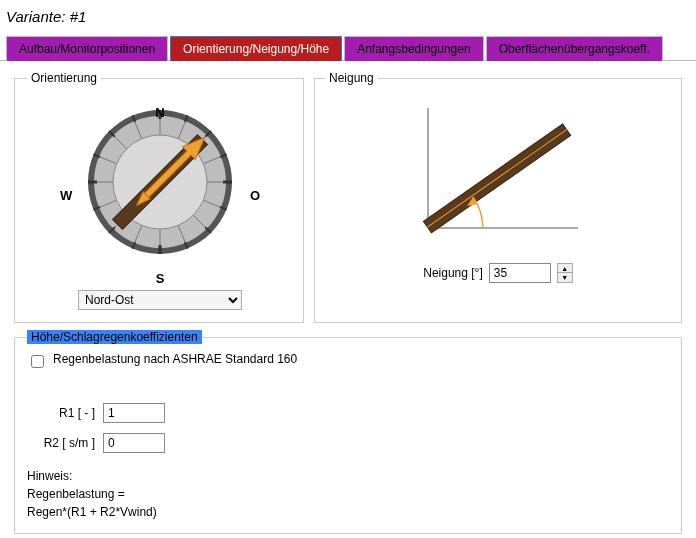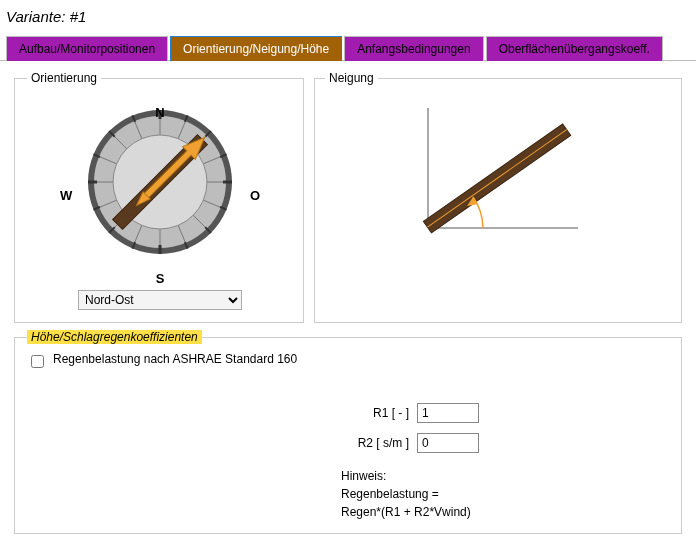--- a/index.html
+++ b/index.html
@@ -29,21 +29,21 @@
     border: 1px solid #bbb;
     border-bottom: none;
     background: #a21caf;
     margin-right: 2px;
     font-size: 12px;
     position: relative;
     top: 1px;
     cursor: pointer;
   }
   .tab.active {
-    background: #a16207;
+    background: #b91c1c;
     color: #fff;
     border-color: #2a80d0;
   }
   .content {
     padding: 10px 14px;
   }
   .row1 {
     display: flex;
     gap: 10px;
   }
@@ -121,38 +121,36 @@
   }
   .spinner div:last-child { border-bottom: none; }
   .rain-box {
     margin-top: 14px;
     border: 1px solid #ccc;
     padding: 10px 12px 12px 12px;
   }
   .rain-legend {
     position: relative;
     top: -18px;
-    background: #fde047;
+    background: #3b82f6;
     display: inline-block;
     padding: 0 4px;
     font-size: 12px;
-    font-style: italic;
   }
   .rain-body { margin-top: -10px; }
   .check-row {
     display: flex;
     align-items: flex-start;
     gap: 6px;
     margin-bottom: 32px;
   }
   .check-row input[type=checkbox] {
     width: 13px; height: 13px;
   }
   .coef-block {
-    margin-left: 314px;
   }
   .coef-row {
     display: flex;
     align-items: center;
     gap: 8px;
     margin-bottom: 10px;
   }
   .coef-row label { width: 68px; text-align: right; }
   .hint {
     margin-top: 14px;
@@ -246,20 +244,28 @@
           <line x1="30" y1="130" x2="180" y2="130" stroke="#555" stroke-width="1"></line>
           <line x1="30" y1="10" x2="30" y2="130" stroke="#555" stroke-width="1"></line>
           <g transform="rotate(-35 30 130)">
             <rect x="30" y="122" width="170" height="14" fill="#5a3a1e" stroke="#3a2512"></rect>
             <line x1="30" y1="129" x2="200" y2="129" stroke="#f0a030" stroke-width="1"></line>
           </g>
           <path d="M 85 130 A 55 55 0 0 0 75 99" fill="none" stroke="#f0a030" stroke-width="1.5"></path>
           <polygon points="75,99 69,108 80,106" fill="#f0a030"></polygon>
         </svg>
       </div>
+      <div class="tilt-row">
+        <span>Neigung [°]</span>
+        <input class="num-input" value="35" style="">
+        <div class="spinner">
+          <div>▲</div>
+          <div>▼</div>
+        </div>
+      </div>
     </fieldset>
   </div>
 
   <div class="rain-box">
     <span class="rain-legend">Höhe/Schlagregenkoeffizienten</span>
     <div class="rain-body">
       <div class="check-row">
         <input type="checkbox" style="">
         <span>Regenbelastung nach ASHRAE Standard 160</span>
       </div>

